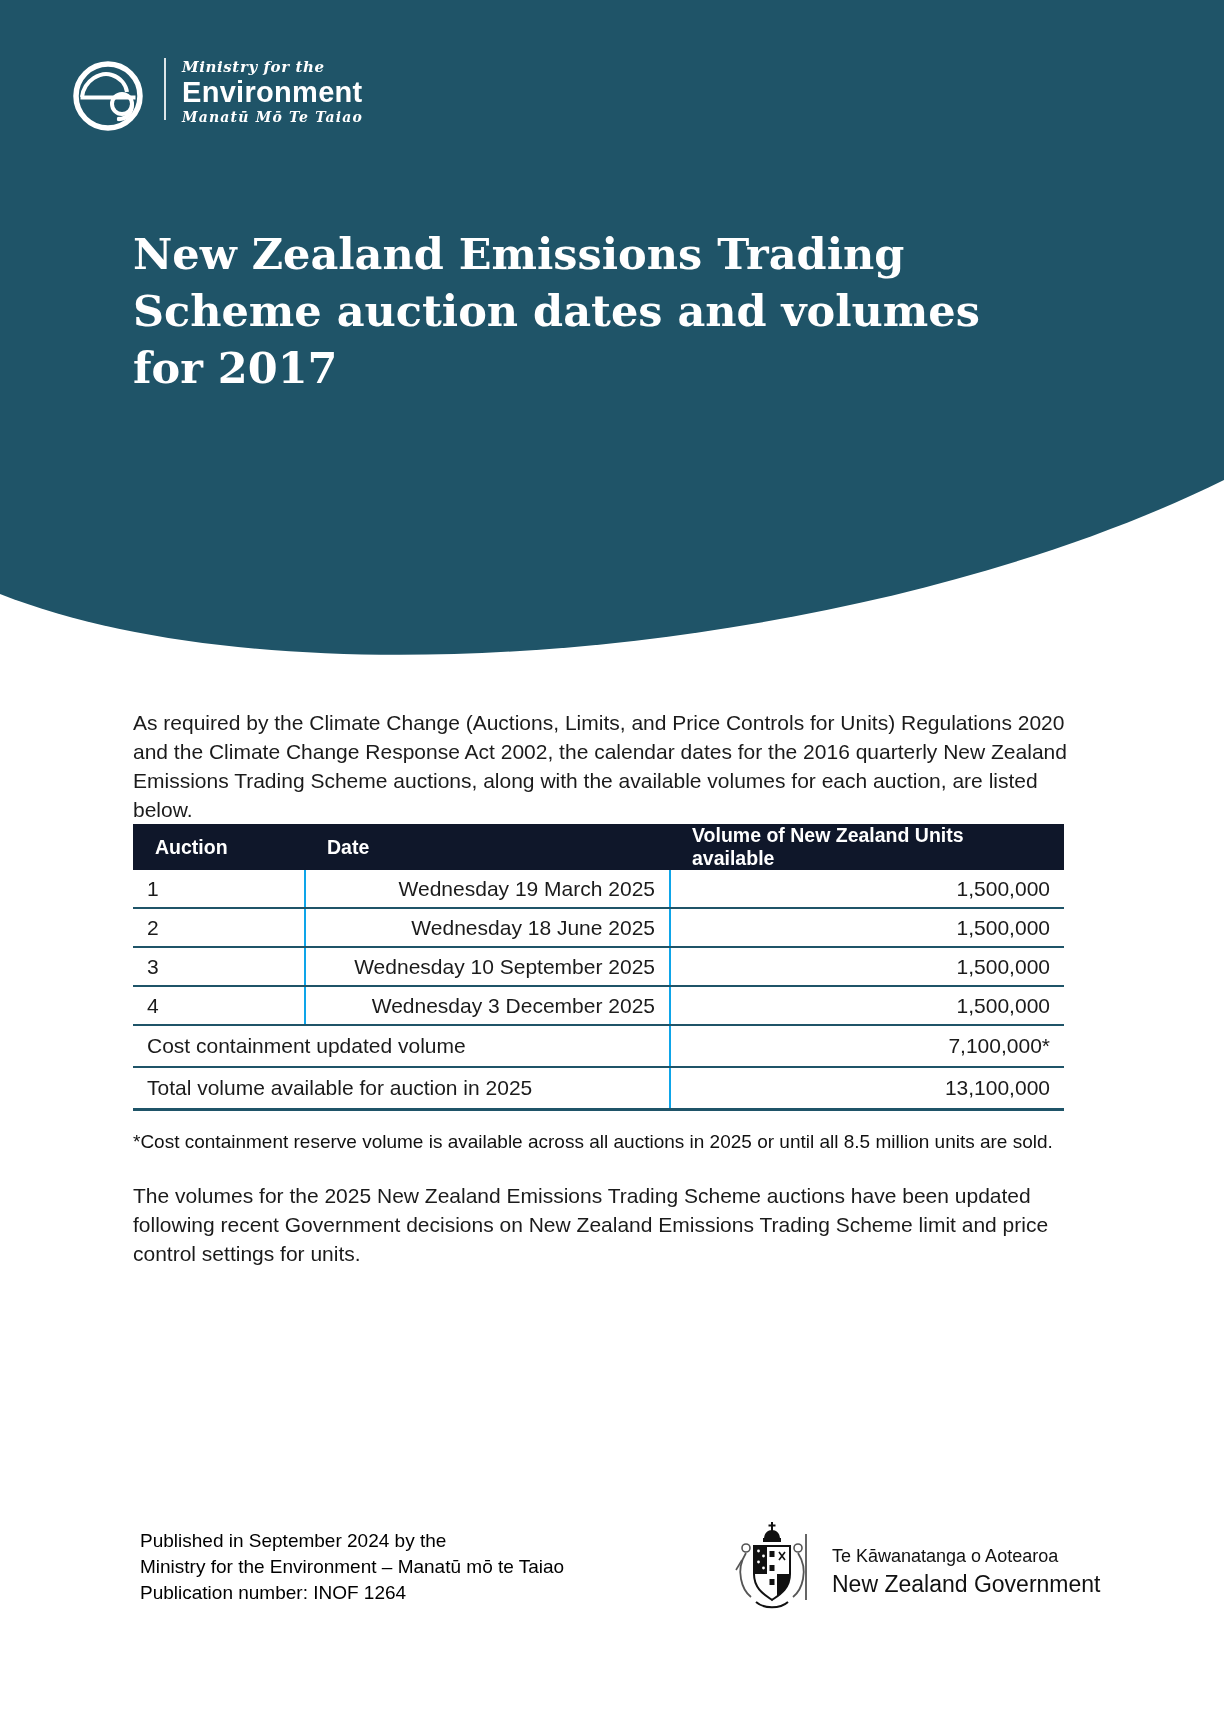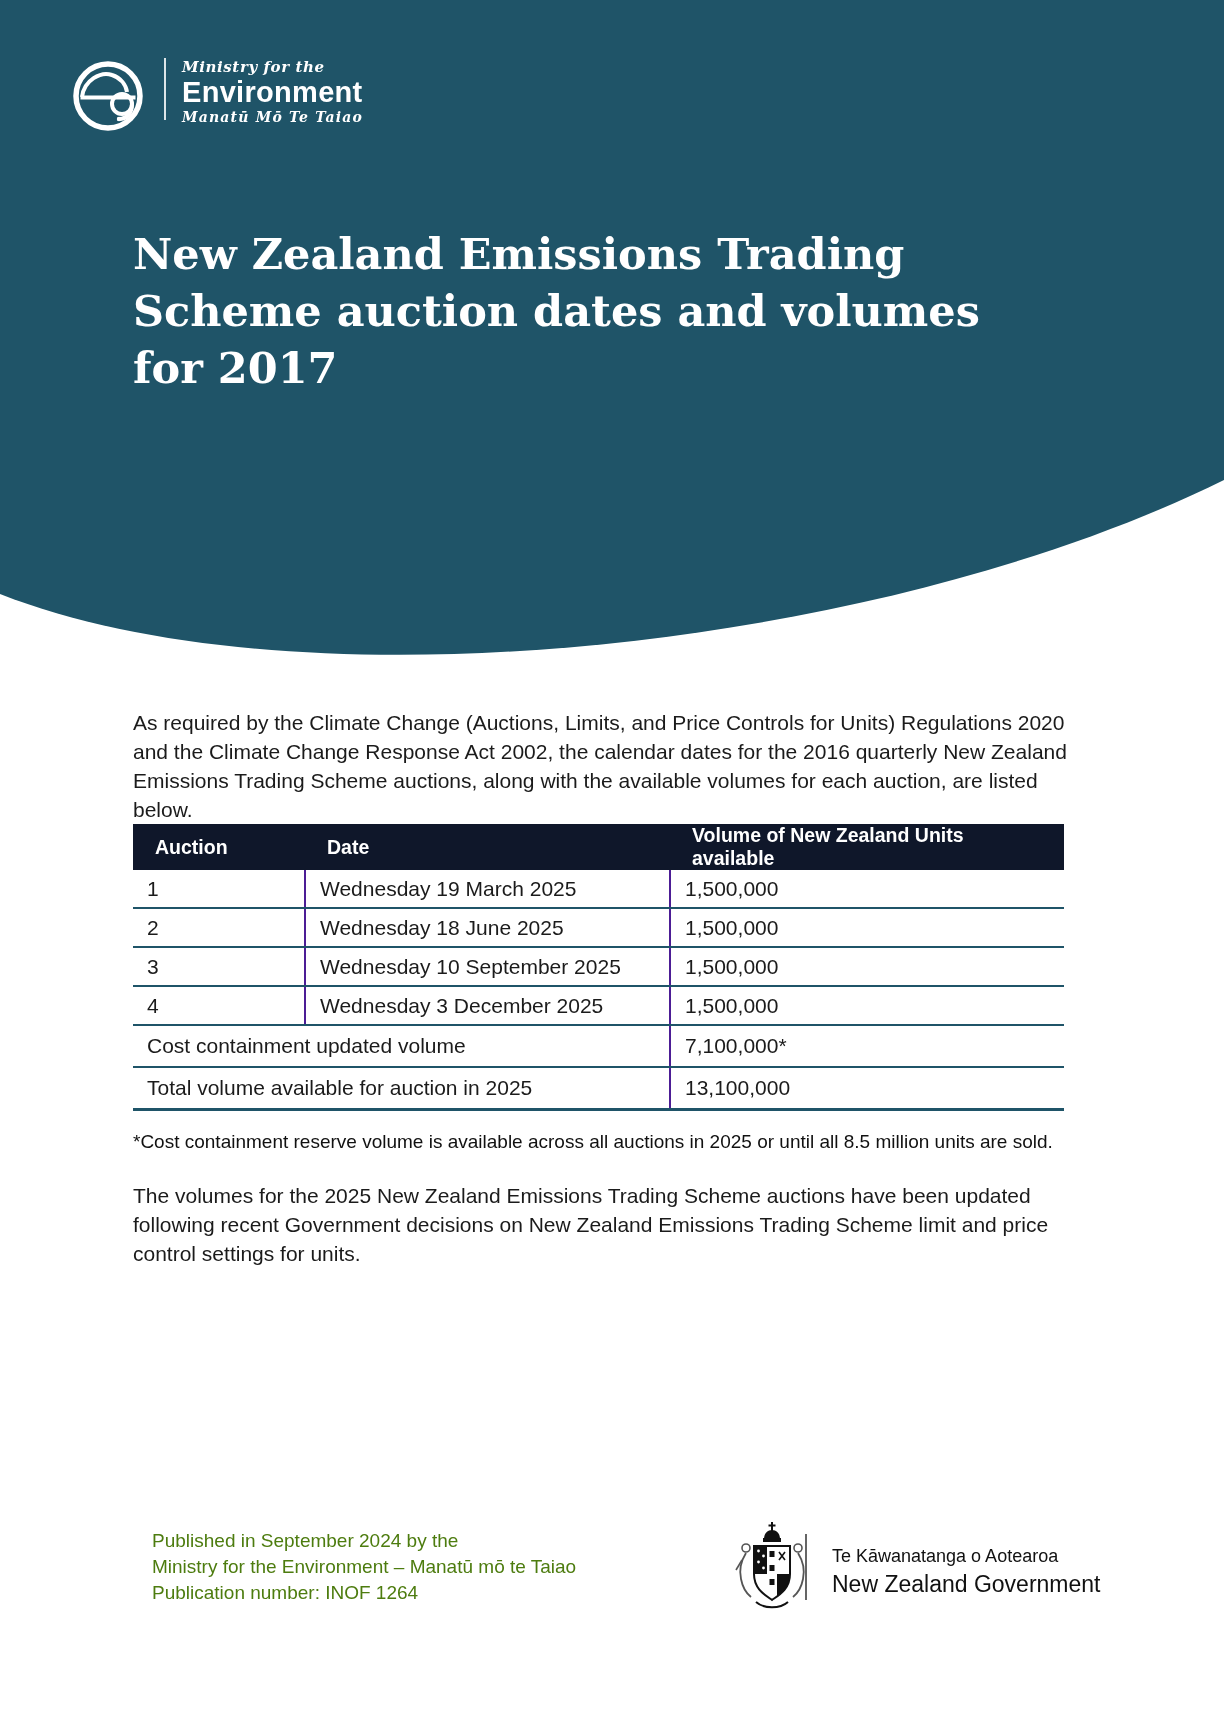--- a/index.html
+++ b/index.html
@@ -32,25 +32,25 @@
     border-collapse:collapse;table-layout:fixed;font-size:21px;color:#1b1b1b;
   }
   .auction-table th{
     background:#0f172a;color:#ffffff;font-weight:bold;font-size:19.5px;
     text-align:left;padding:0 22px;height:40px;vertical-align:middle;
   }
   .auction-table td{
     padding:0 14px;height:37px;vertical-align:middle;background:#ffffff;
     border-bottom:2px solid #1F5468;
   }
-  .auction-table td.vdiv{border-left:2px solid #4c1d95;}
+  .auction-table td.vdiv{border-left:2px solid #0ea5e9;text-align:right;}
   .auction-table tr.sumrow td{height:40px;}
   .auction-table tr:last-child td{border-bottom:3px solid #1F5468;}
   
-  .footer-left{position:absolute;left:140px;top:1528px;font-size:19px;line-height:26px;color:#4d7c0f;margin-left:12px;}
+  .footer-left{position:absolute;left:140px;top:1528px;font-size:19px;line-height:26px;color:#000000;}
   .govt{position:absolute;left:724px;top:1520px;display:flex;align-items:center;}
   .arms{display:block;margin-right:12px;}
   .govt-text{display:flex;flex-direction:column;color:#111111;}
   .govt-maori{font-weight:normal;font-size:18px;line-height:28px;}
   .govt-english{font-size:23px;line-height:28px;}
 </style>
 </head>
 <body>
 
 <div class="page">

